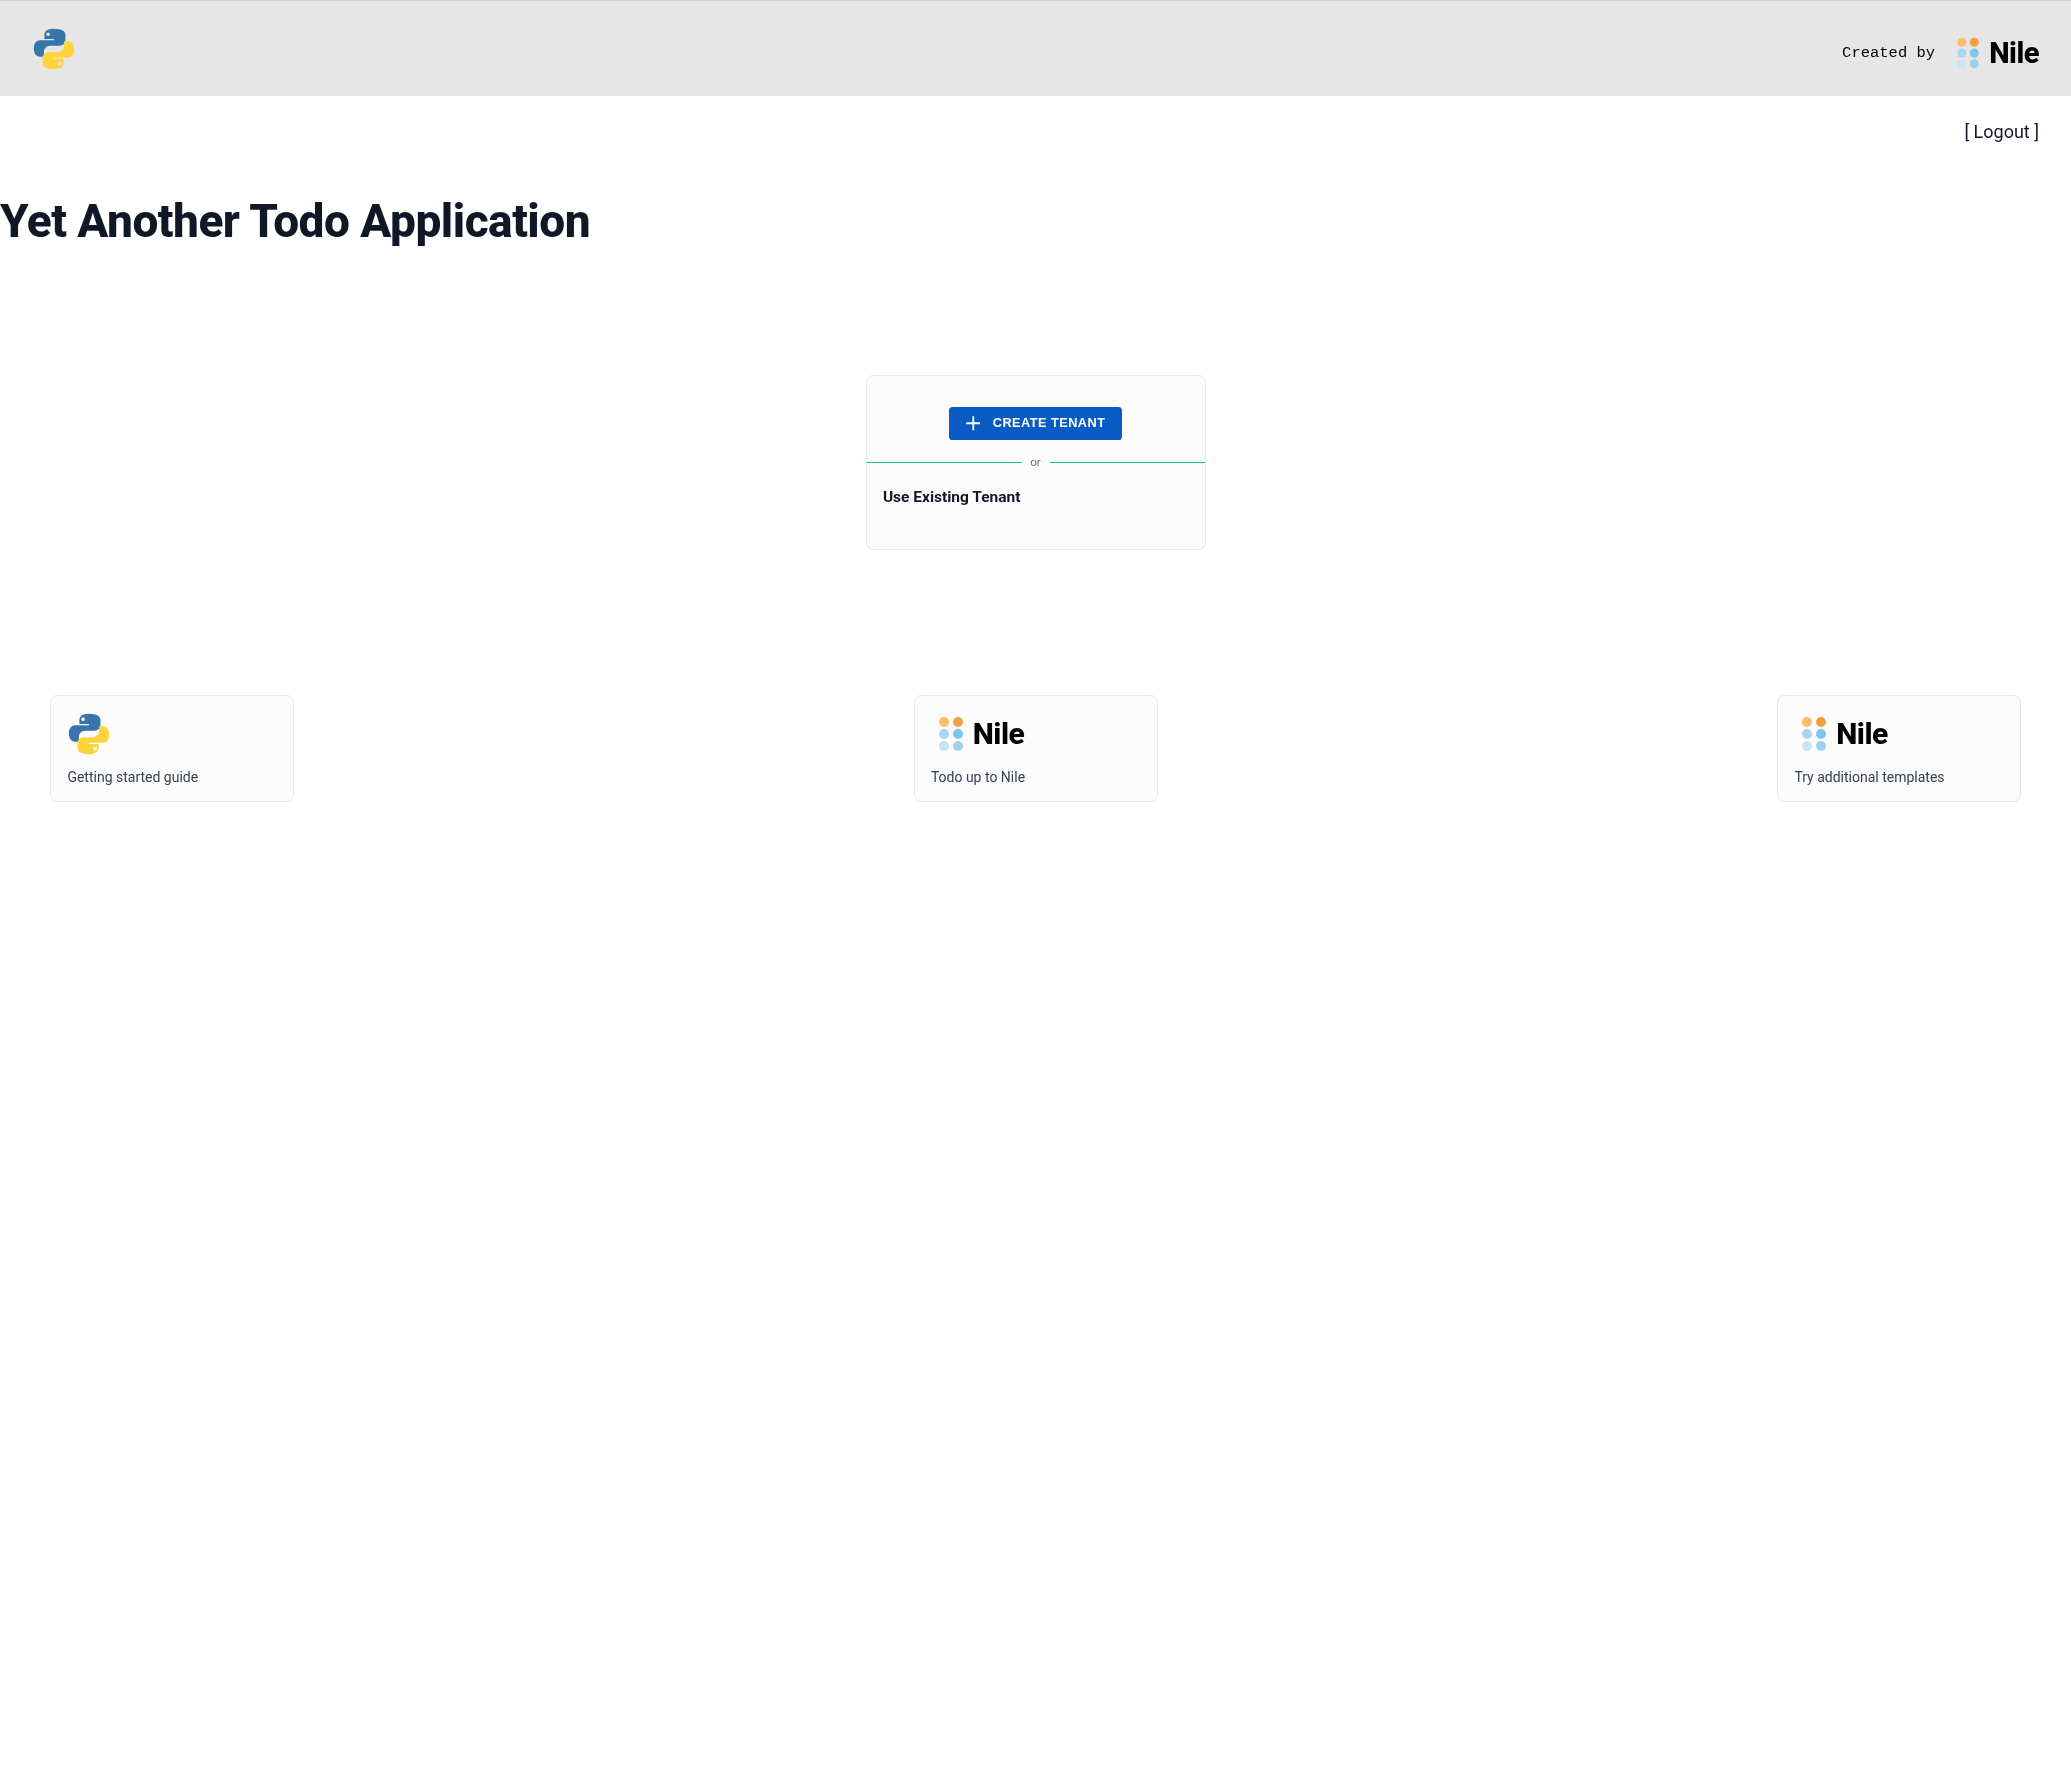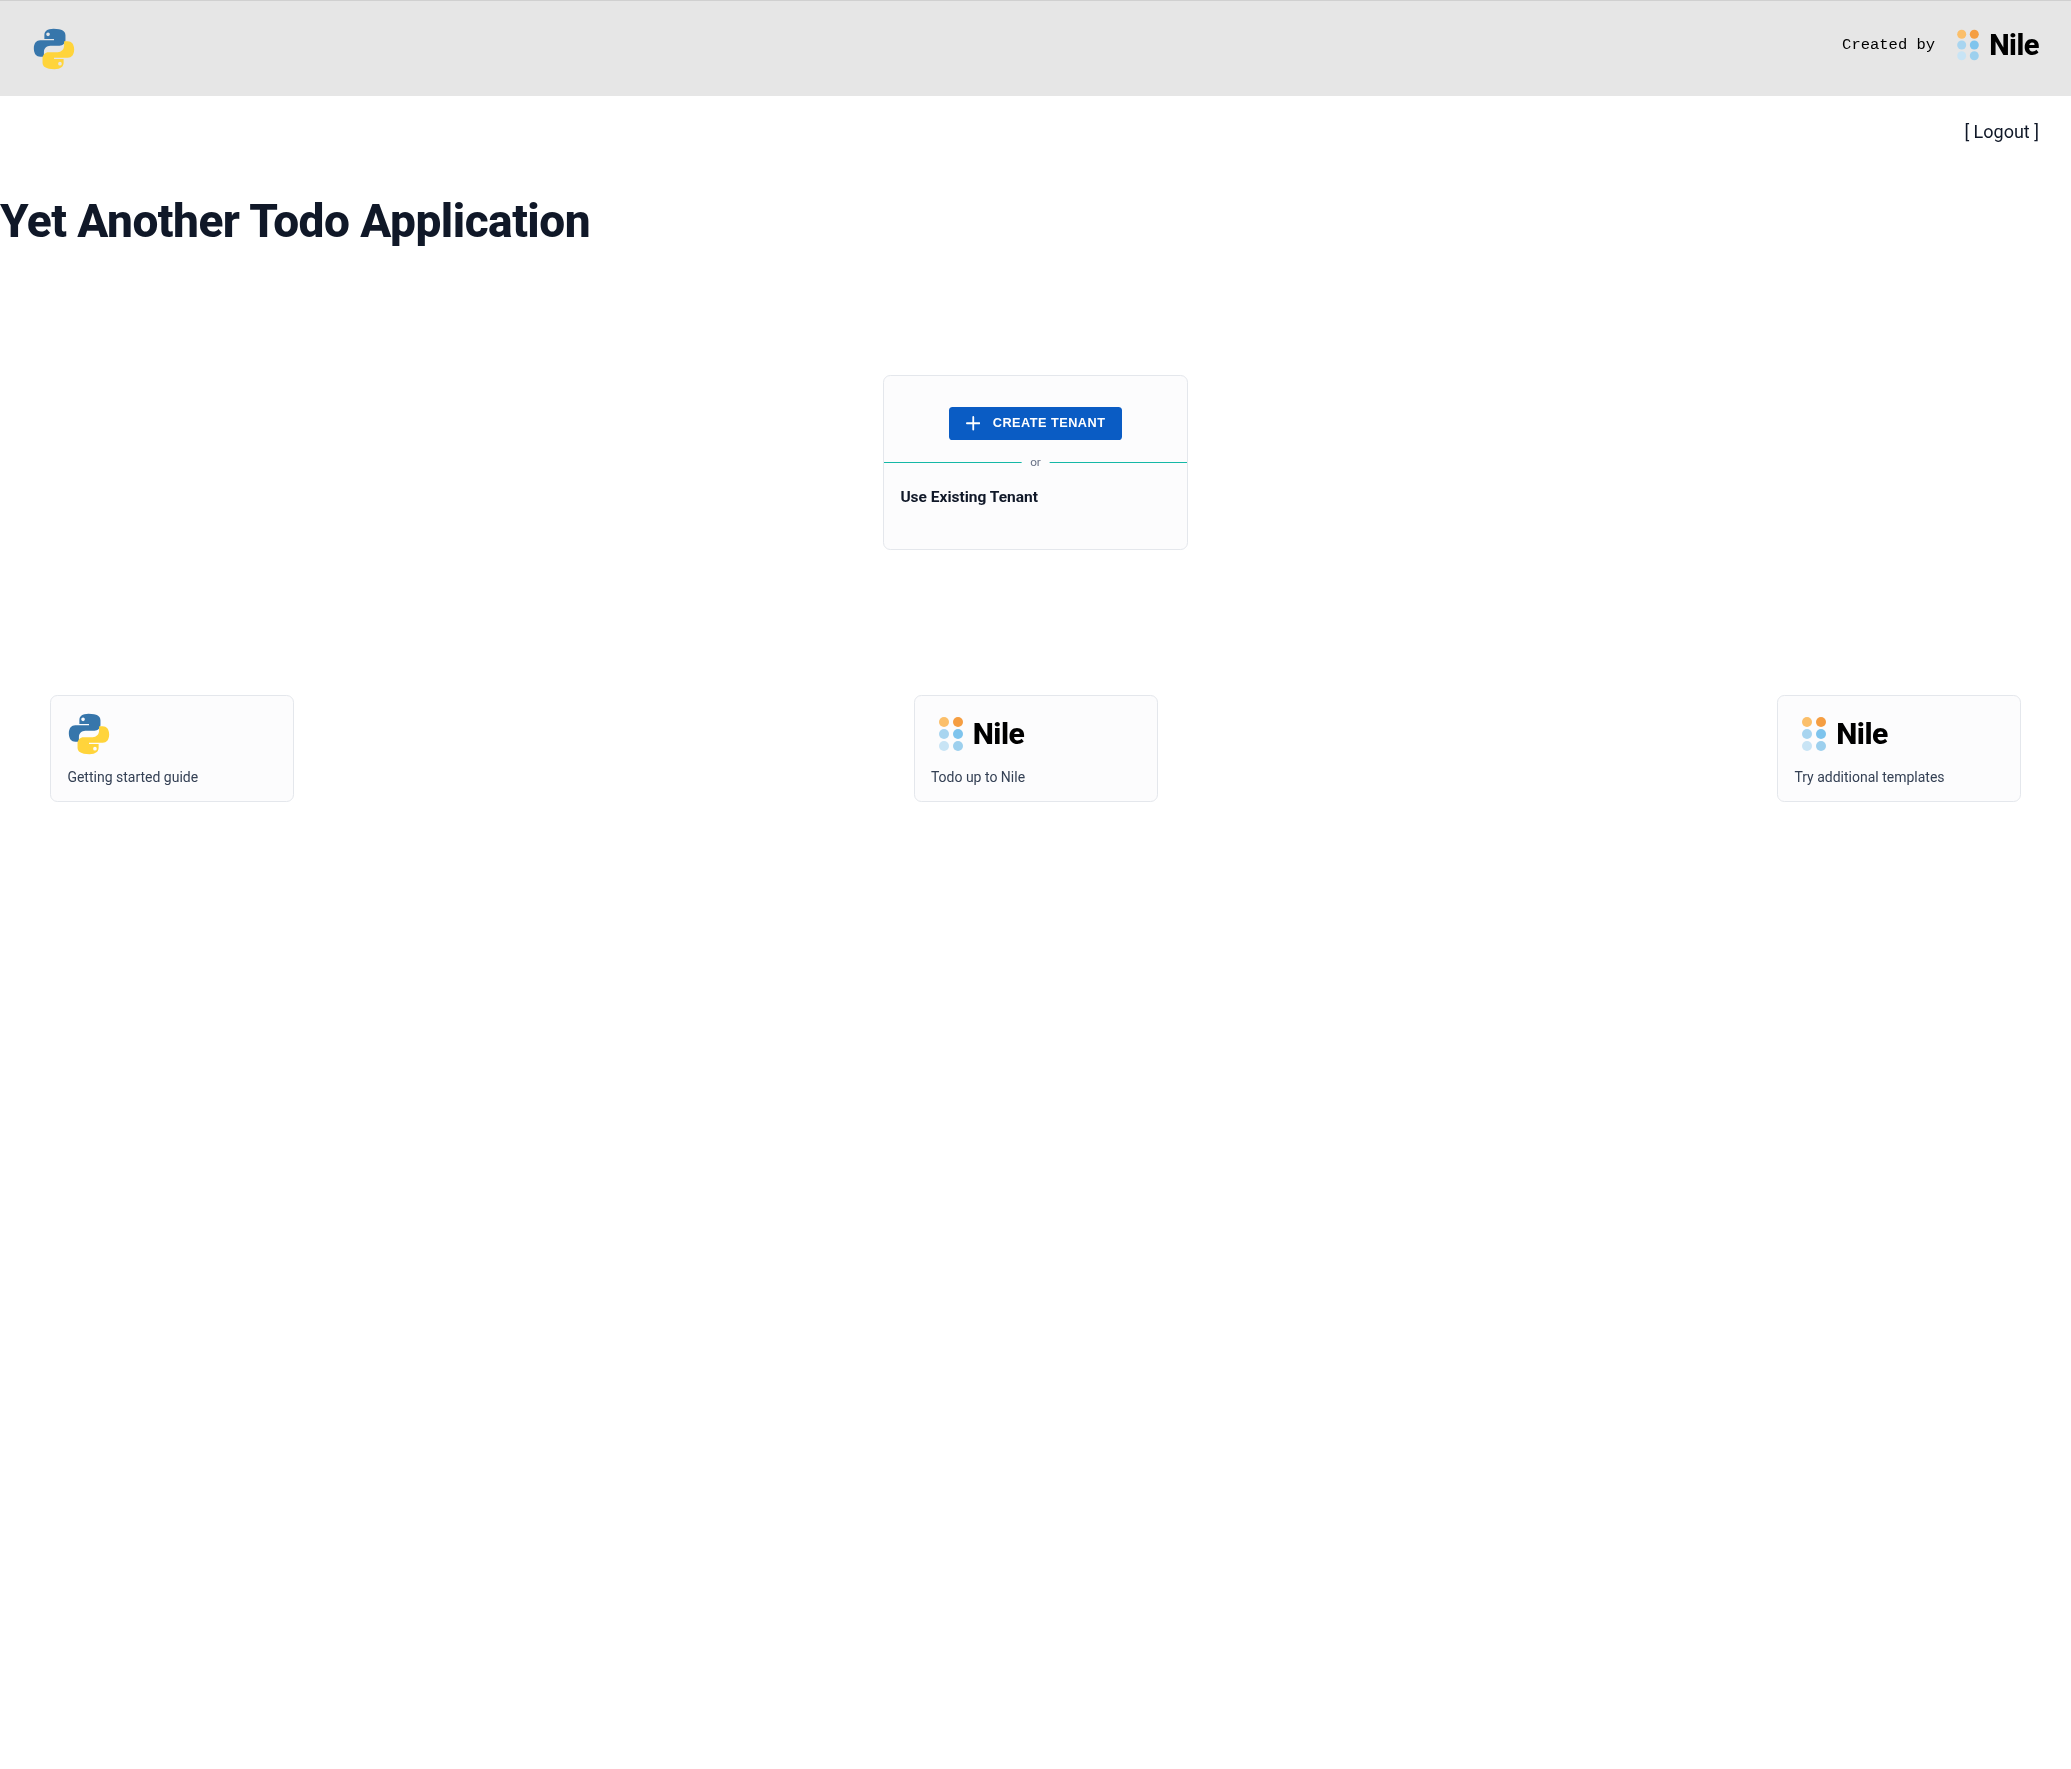--- a/index.html
+++ b/index.html
@@ -12,21 +12,21 @@
       font-family: -apple-system, BlinkMacSystemFont, 'Segoe UI', Roboto, Helvetica, Arial, sans-serif;
       background: #fff;
       color: #101828;
     }
     
     .header {
       background: #e6e6e6;
       padding: 25.5px 32px;
       display: flex;
       justify-content: space-between;
-      align-items: flex-start;
+      align-items: flex-end;
       border-top: 0.9px solid #d0d0d0;
     }
     
     .python-logo {
       width: 44px;
       height: 44px;
     }
     
     .created-by-container {
       display: flex;
@@ -73,21 +73,21 @@
     .page-title {
       text-align: left;
       font-size: 46px;
       font-weight: 800;
       color: #101828;
       margin-top: 27px;
       letter-spacing: -0.5px;
     }
     
     .tenant-card {
-      width: 305px;
+      width: 340px;
       margin: 127px auto 0;
       border: 0.9px solid #e4e7ec;
       border-radius: 7.3px;
       background: #fcfcfd;
       overflow: hidden;
     }
     
     .tenant-card-top {
       padding: 31px 18px 22px;
       display: flex;

